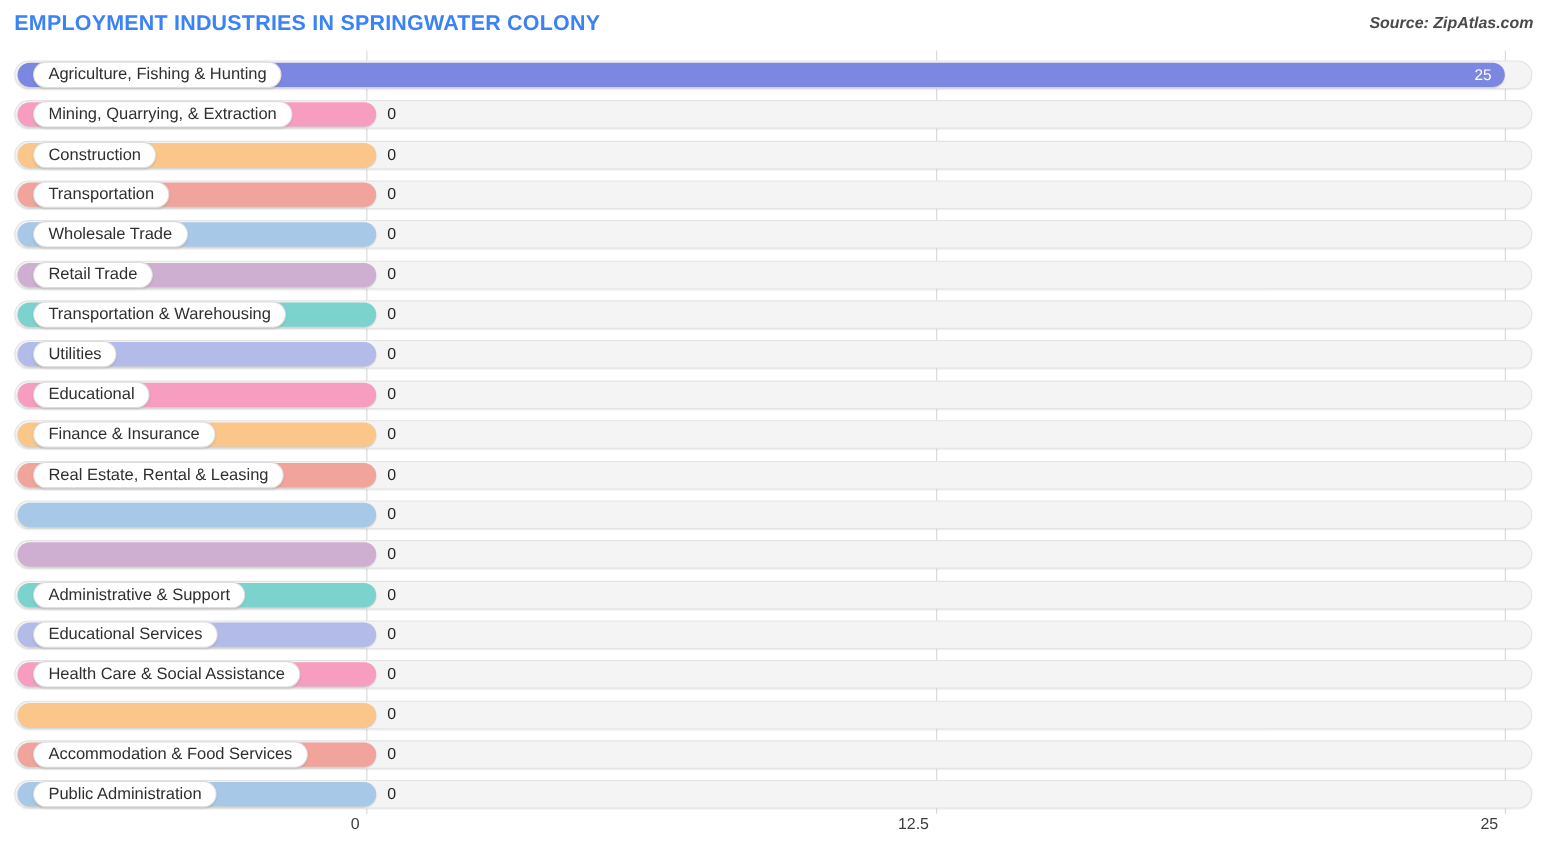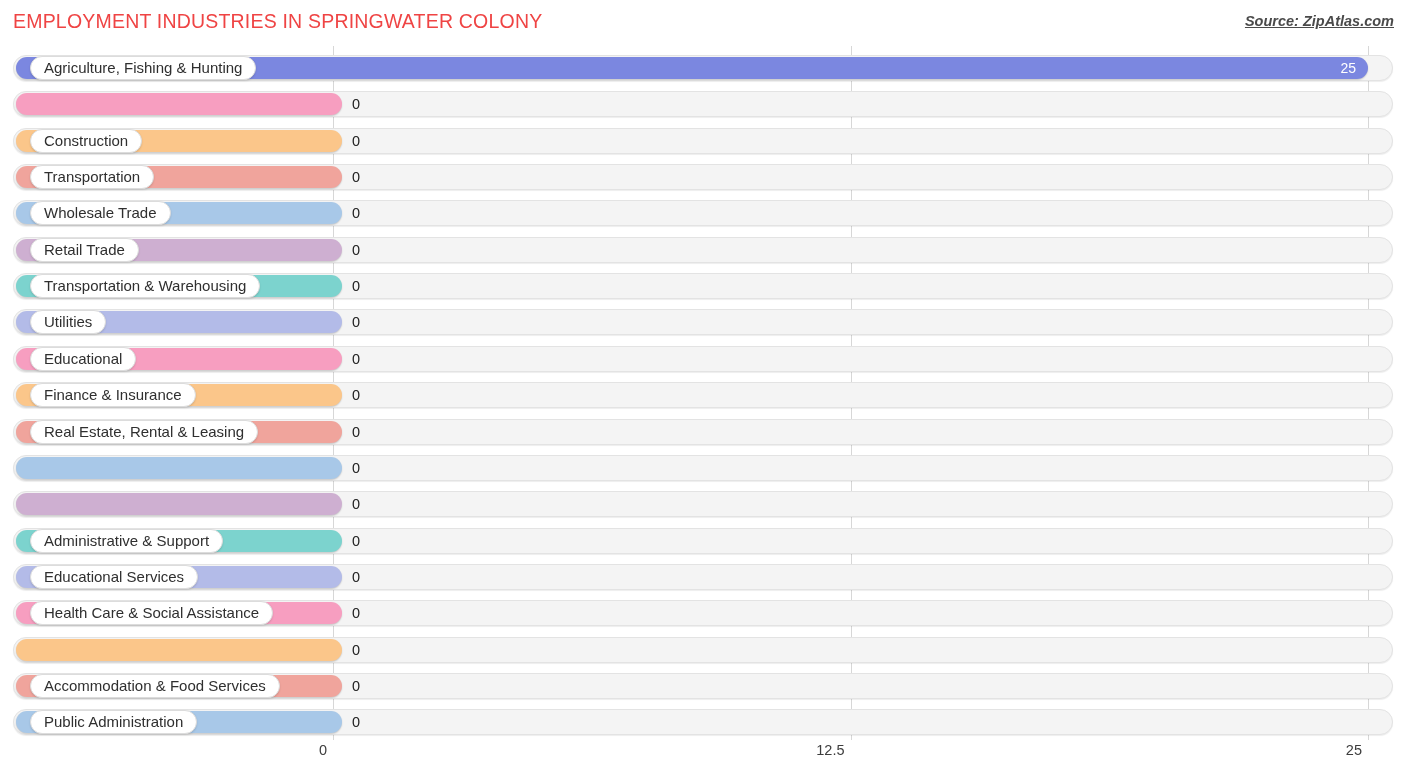--- a/index.html
+++ b/index.html
@@ -21,35 +21,34 @@
     left: 0; top: 0;
     width: 1406px;
     height: 46px;
   }
   #chart-title {
     position: absolute;
     left: 13px;
     top: 10px;
     font-size: 19.5px;
     letter-spacing: 0.2px;
-    color: #ef4444;
-    font-weight: 400;
+    color: #3b82f6;
+    font-weight: 700;
     white-space: nowrap;
     text-align: right;
   }
   #source-label {
     position: absolute;
     right: 12px;
     top: 13px;
     font-size: 14.5px;
     font-style: italic;
     font-weight: bold;
     color: #4a4a4a;
     white-space: nowrap;
-    text-decoration: underline;
   }
 
   
   #plot {
     position: absolute;
     left: 0;
     top: 46px;
     width: 1406px;
     height: 694px;
   }
@@ -154,20 +153,21 @@
       <div class="track" style="width: 1380px;"></div>
       <div class="bar" style="width: 1352px; background: rgb(123, 135, 224);">
         <span class="bar-label-in">25</span>
       </div>
       <div class="pill">Agriculture, Fishing &amp; Hunting</div>
     </div>
     <div class="row" style="top: 42.35px; width: 1406px;">
       <div class="track" style="width: 1380px;"></div>
       <div class="bar" style="width: 326px; background: rgb(247, 158, 192);"></div>
       <div class="value" style="left: 352px;">0</div>
+      <div class="pill">Mining, Quarrying, &amp; Extraction</div>
     </div>
     <div class="row" style="top: 78.7px; width: 1406px;">
       <div class="track" style="width: 1380px;"></div>
       <div class="bar" style="width: 326px; background: rgb(251, 198, 138);"></div>
       <div class="value" style="left: 352px;">0</div>
       <div class="pill">Construction</div>
     </div>
     <div class="row" style="top: 115.05px; width: 1406px;">
       <div class="track" style="width: 1380px;"></div>
       <div class="bar" style="width: 326px; background: rgb(240, 164, 156);"></div>

